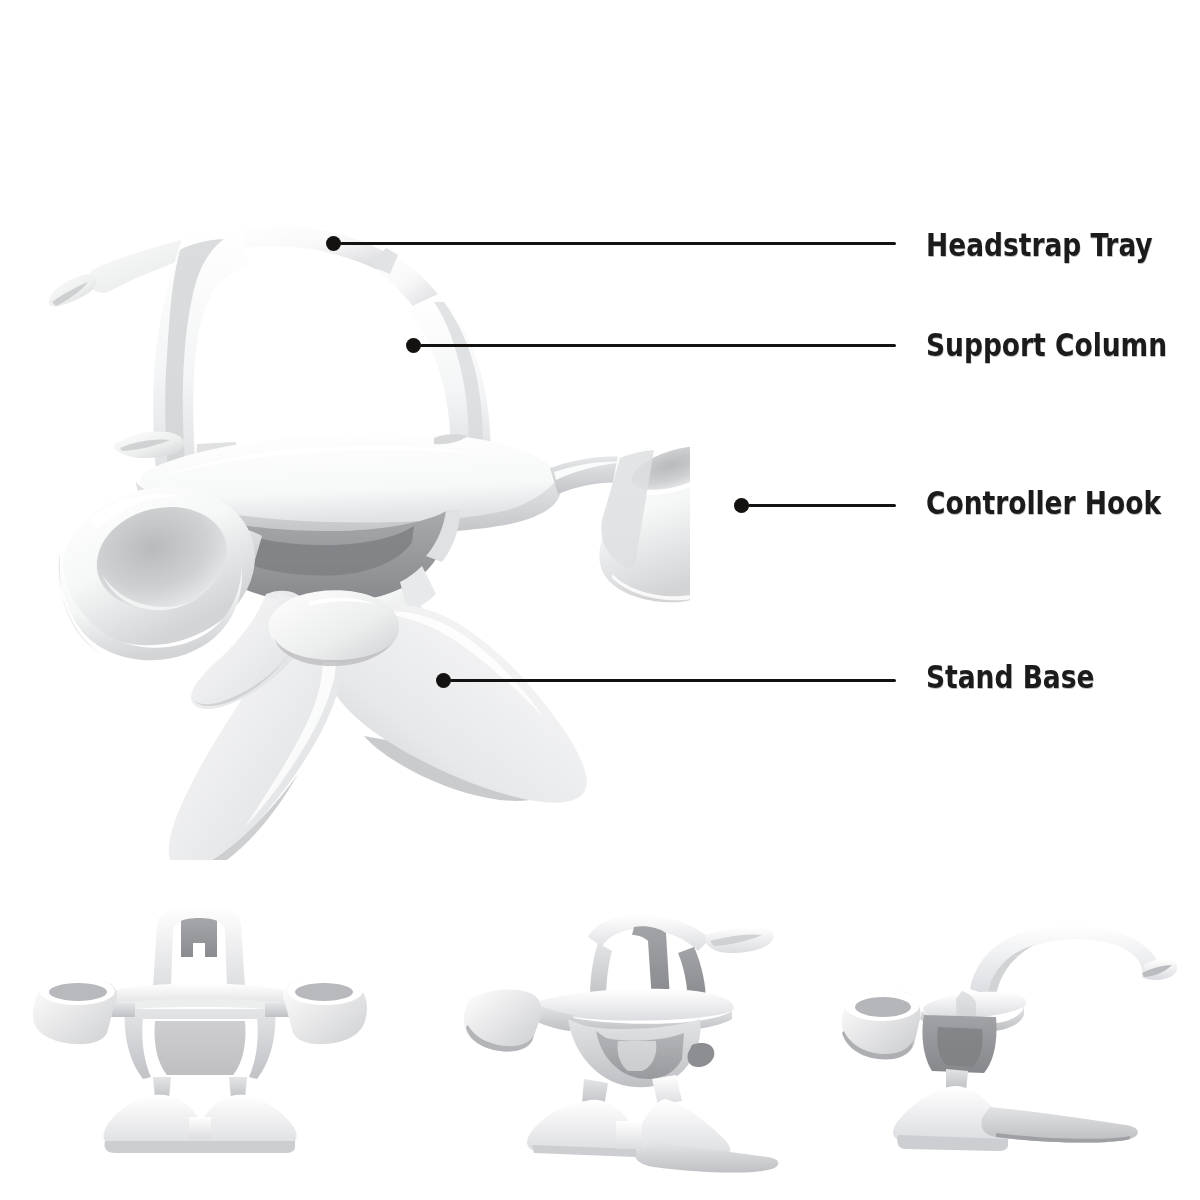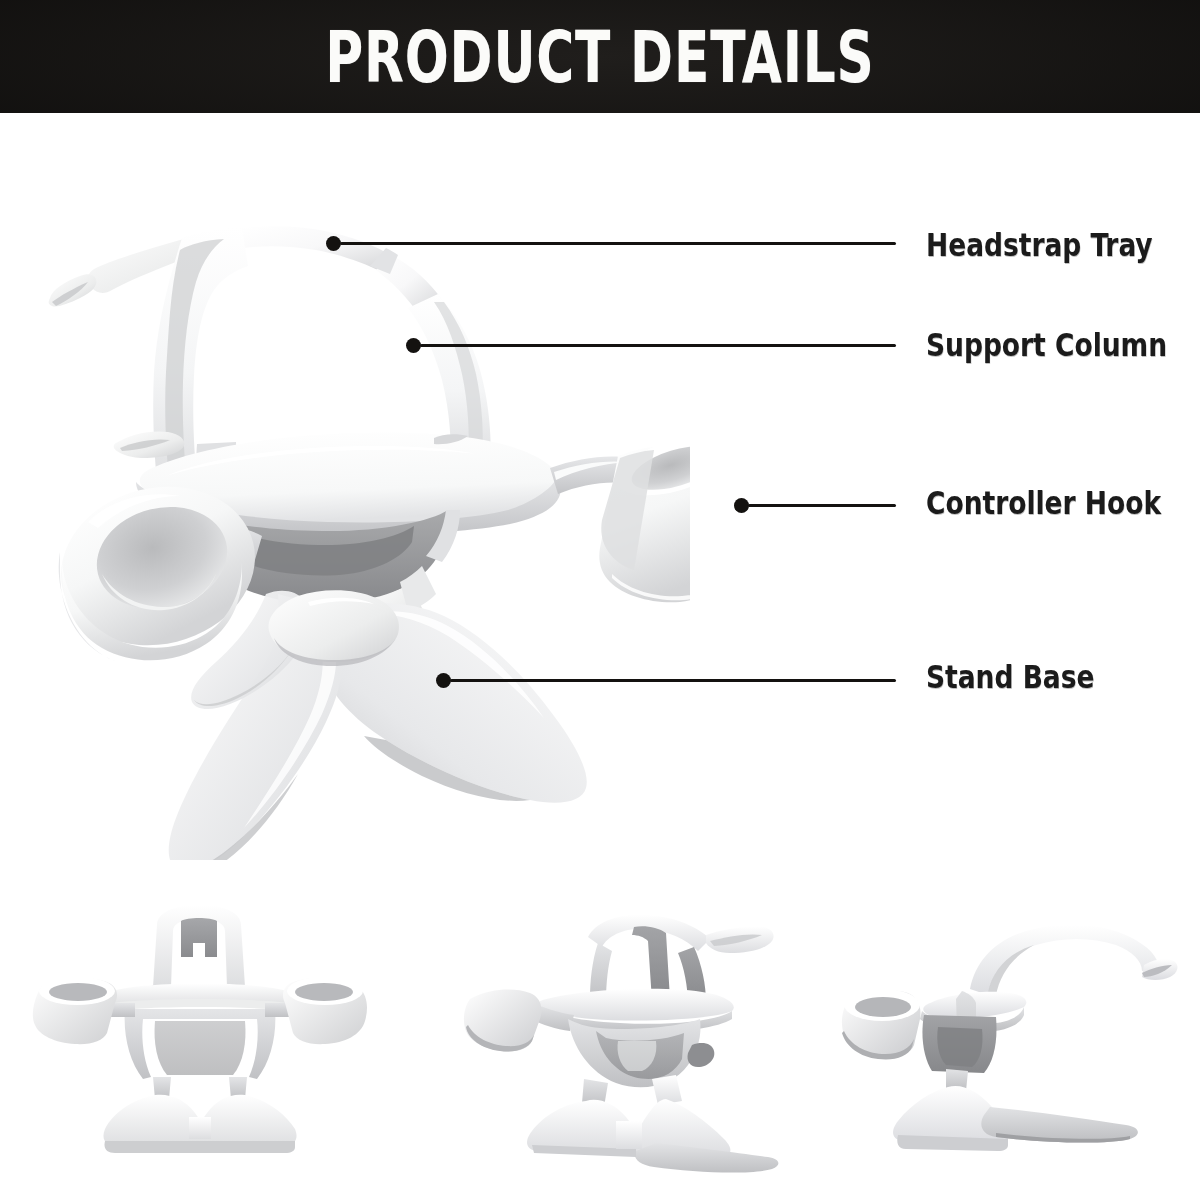--- a/index.html
+++ b/index.html
@@ -47,23 +47,20 @@
   .thumb svg{ display:block; width:100%; height:100%; }
   .t1{ left:5px;   width:390px; }
   .t2{ left:420px; width:390px; }
   .t3{ left:820px; width:375px; }
 </style>
 </head>
 <body>
 
 <div id="page">
 
-  <div class="header-bar">
-    <div class="header-title">PRODUCT DETAILS</div>
-  </div>
 
   <div id="hero">
     <svg viewBox="0 0 660 690" xmlns="http://www.w3.org/2000/svg">
       <defs>
         <linearGradient id="gW" x1="0" y1="0" x2="0" y2="1">
           <stop offset="0%" stop-color="#ffffff"></stop>
           <stop offset="55%" stop-color="#f4f5f6"></stop>
           <stop offset="100%" stop-color="#dcdddf"></stop>
         </linearGradient>
         <linearGradient id="gW2" x1="0" y1="0" x2="1" y2="1">

